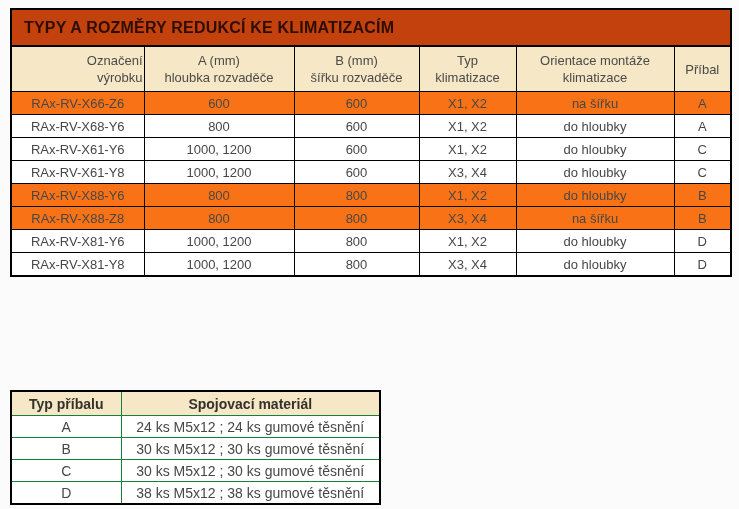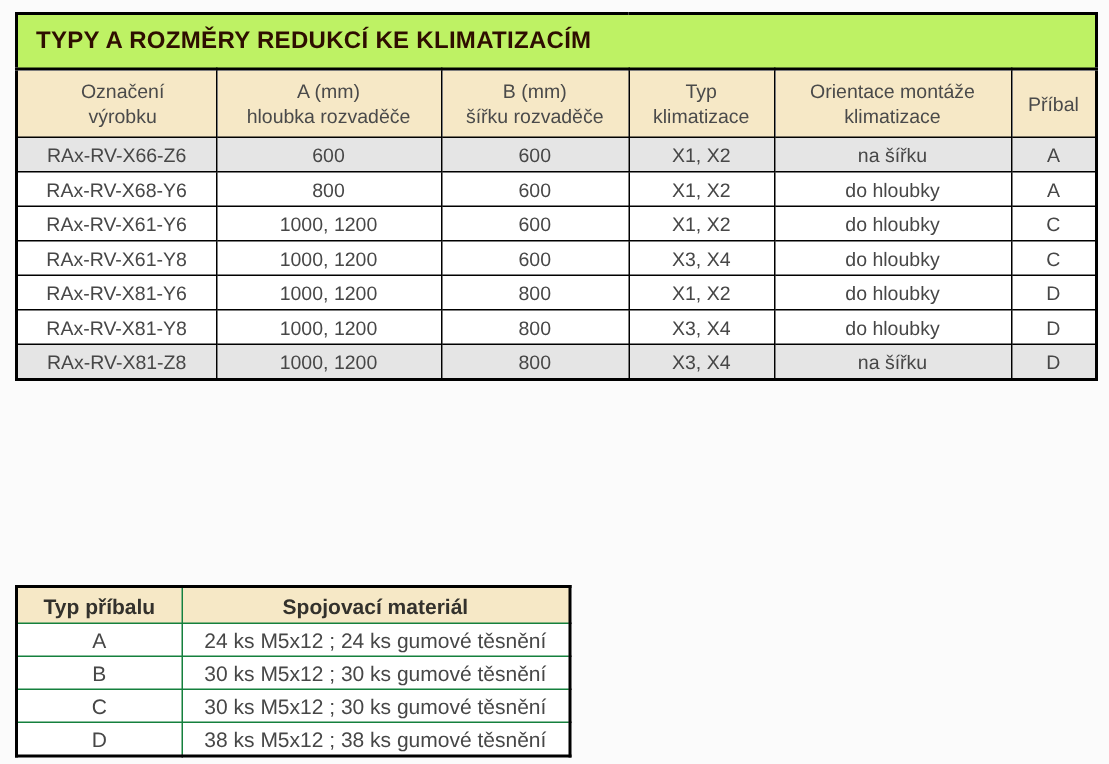--- a/index.html
+++ b/index.html
@@ -24,53 +24,53 @@
     left: 10px;
     top: 8px;
     width: 720px;
     border: 2px solid #000;
   }
   .main-table td {
     border: 1px solid #000;
     overflow: hidden;
   }
   .title-cell {
-    background: #bef264;
+    background: #c2410c;
     color: #2E0E00;
     font-weight: bold;
     font-size: 16px;
     height: 33px;
     padding-left: 12px;
     text-align: left;
     vertical-align: middle;
     border-bottom: 2px solid #000 !important;
     letter-spacing: 0.2px;
   }
   .main-table .hdr {
     background: #F6E8C6;
     color: #4a4a4a;
     font-size: 13px;
     line-height: 17px;
     height: 42px;
     text-align: center;
     vertical-align: middle;
   }
   .main-table .hdr.first {
-    text-align: center;
+    text-align: right;
     padding-left: 9px;
   }
   .main-table .data td {
     font-size: 13px;
     color: #474747;
     text-align: center;
     vertical-align: middle;
     height: 20px;
     background: #fff;
   }
-  .main-table .data.shaded td { background: #e5e5e5; }
+  .main-table .data.shaded td { background: #f97316; }
 
   
   .acc-table {
     left: 10px;
     top: 390px;
     width: 369px;
     border: 2px solid #000;
   }
   .acc-table td {
     border: 1px solid #15803d;
@@ -161,42 +161,50 @@
     <td>C</td>
   </tr>
   <tr class="data">
     <td>RAx-RV-X61-Y8</td>
     <td>1000, 1200</td>
     <td>600</td>
     <td>X3, X4</td>
     <td>do hloubky</td>
     <td>C</td>
   </tr>
-  <tr class="data">
-    <td>RAx-RV-X81-Y6</td>
-    <td>1000, 1200</td>
-    <td>800</td>
-    <td>X1, X2</td>
-    <td>do hloubky</td>
-    <td>D</td>
-  </tr>
-  <tr class="data">
-    <td>RAx-RV-X81-Y8</td>
-    <td>1000, 1200</td>
-    <td>800</td>
-    <td>X3, X4</td>
-    <td>do hloubky</td>
-    <td>D</td>
-  </tr>
   <tr class="data shaded">
-    <td>RAx-RV-X81-Z8</td>
-    <td>1000, 1200</td>
+    <td>RAx-RV-X88-Y6</td>
+    <td>800</td>
+    <td>800</td>
+    <td>X1, X2</td>
+    <td>do hloubky</td>
+    <td>B</td>
+  </tr>
+  <tr class="data shaded">
+    <td>RAx-RV-X88-Z8</td>
+    <td>800</td>
     <td>800</td>
     <td>X3, X4</td>
     <td>na šířku</td>
+    <td>B</td>
+  </tr>
+  <tr class="data">
+    <td>RAx-RV-X81-Y6</td>
+    <td>1000, 1200</td>
+    <td>800</td>
+    <td>X1, X2</td>
+    <td>do hloubky</td>
+    <td>D</td>
+  </tr>
+  <tr class="data">
+    <td>RAx-RV-X81-Y8</td>
+    <td>1000, 1200</td>
+    <td>800</td>
+    <td>X3, X4</td>
+    <td>do hloubky</td>
     <td>D</td>
   </tr>
 </tbody>
   </table>
 
 <table class="acc-table">
   <colgroup>
     <col style="width:110px">
       <col style="width:259px">
   </colgroup>

